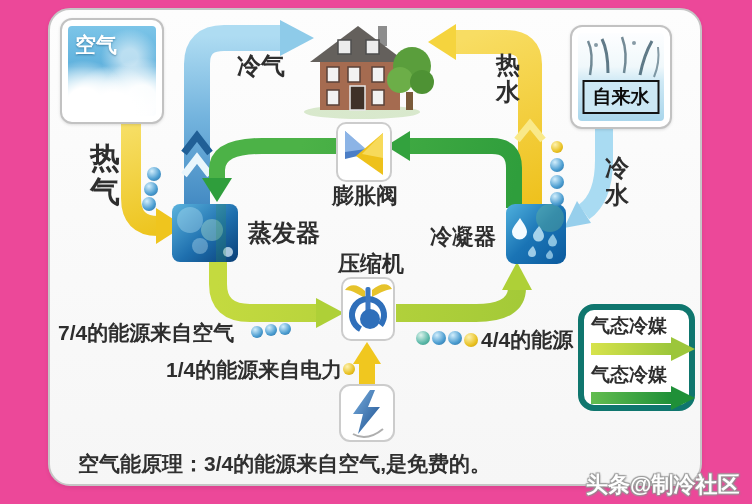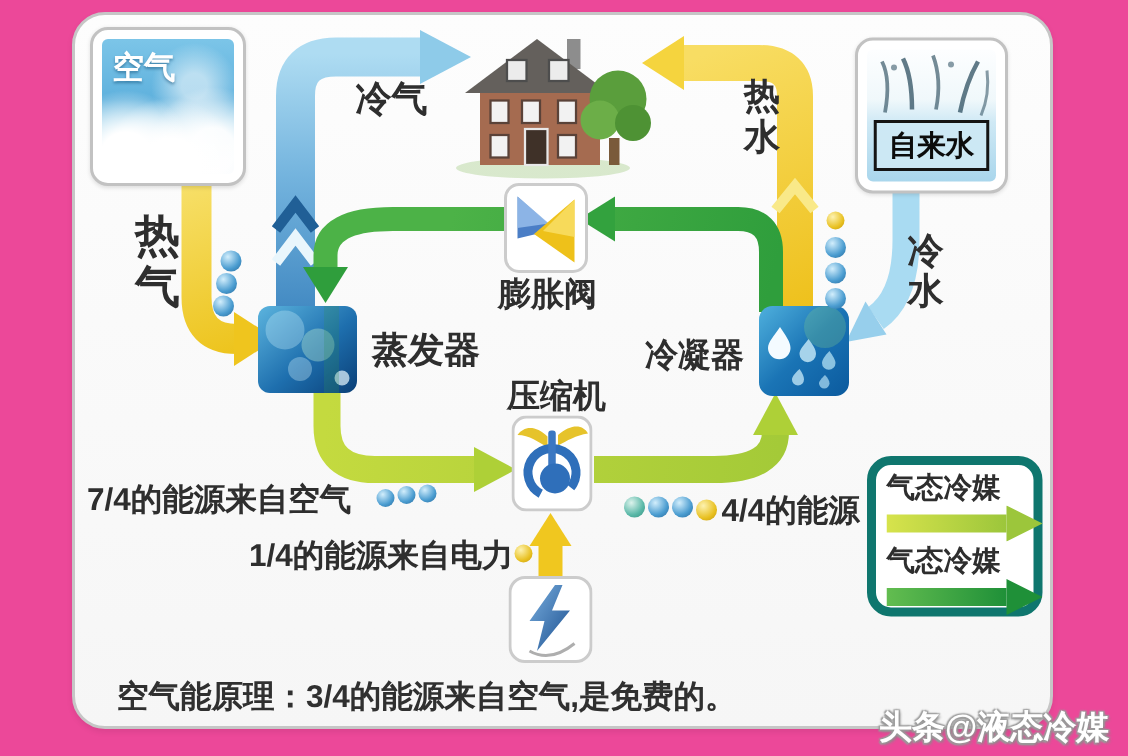--- a/index.html
+++ b/index.html
@@ -303,15 +303,15 @@
           </linearGradient>
         </defs>
         <rect x="0" y="6" width="80" height="12" fill="url(#gLegLiq)"></rect>
         <polygon points="80,0 80,24 104,12" fill="#1f9038"></polygon>
       </svg>
     </div>
   </div>
 
   <div class="caption">空气能原理：3/4的能源来自空气,是免费的。</div>
 
-  <div class="watermark">头条@液态冷媒</div>
+  <div class="watermark">头条@制冷社区</div>
 
 </div>
 
 </body></html>

